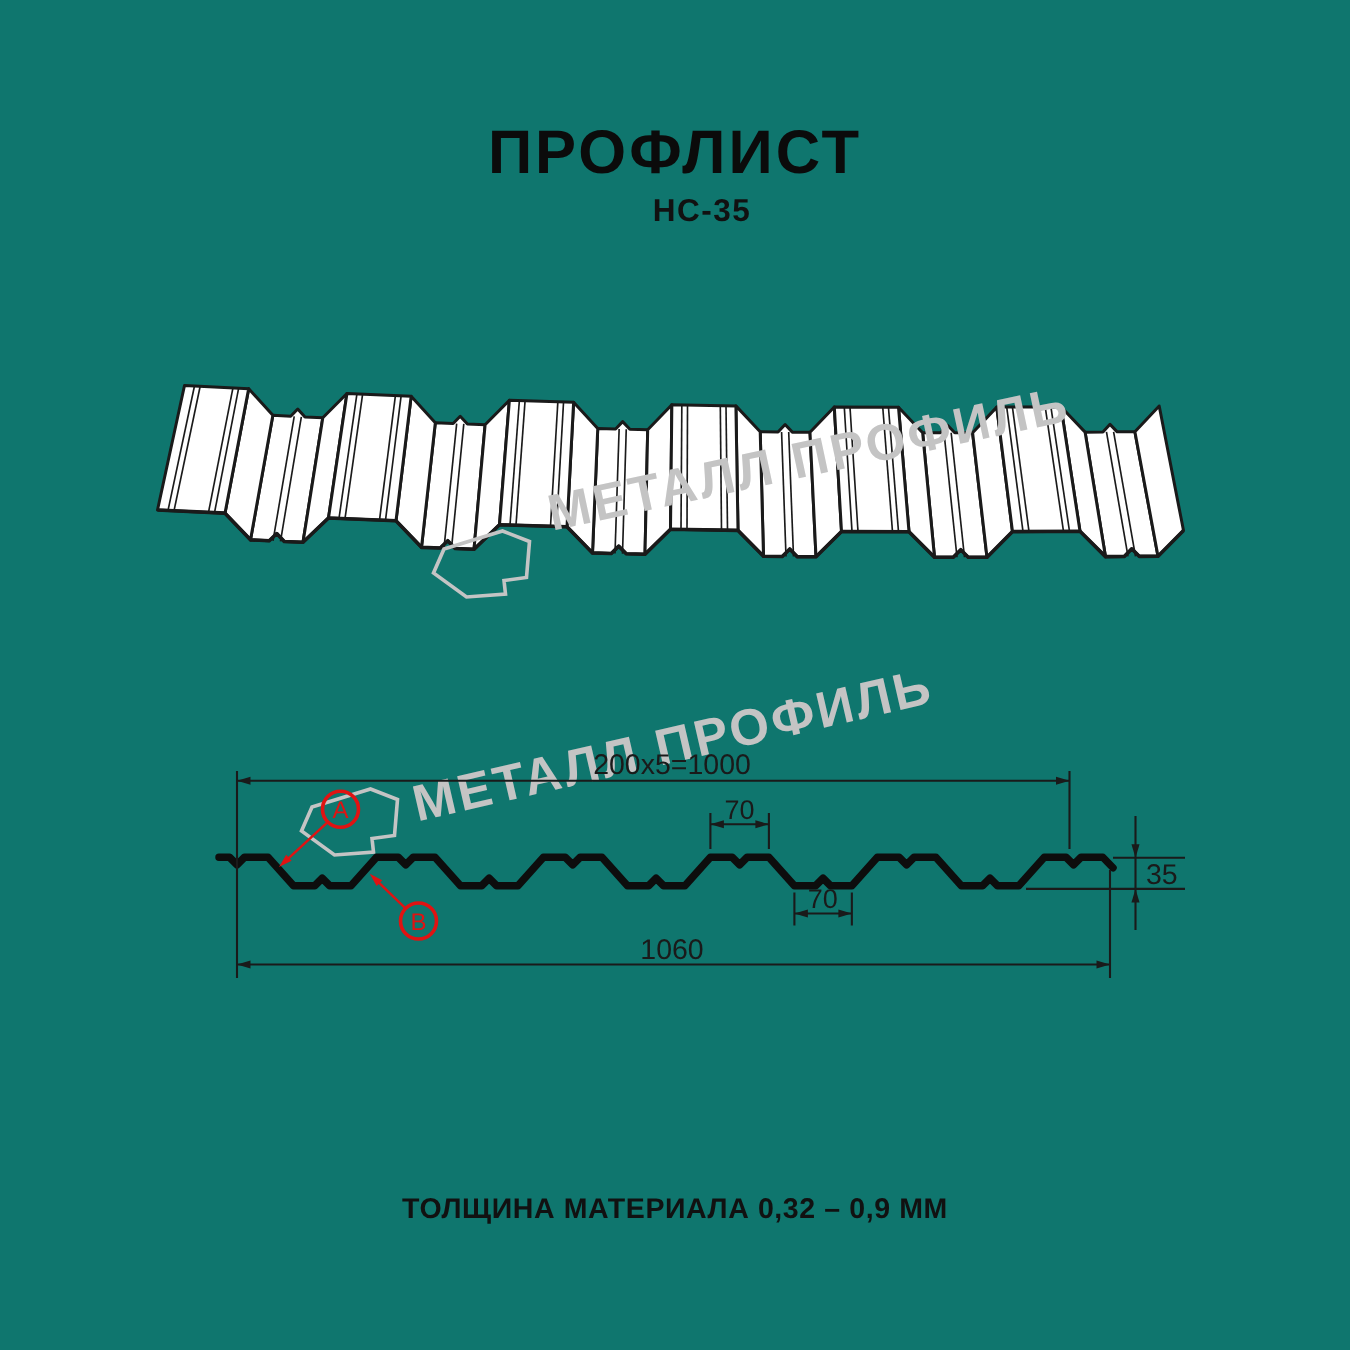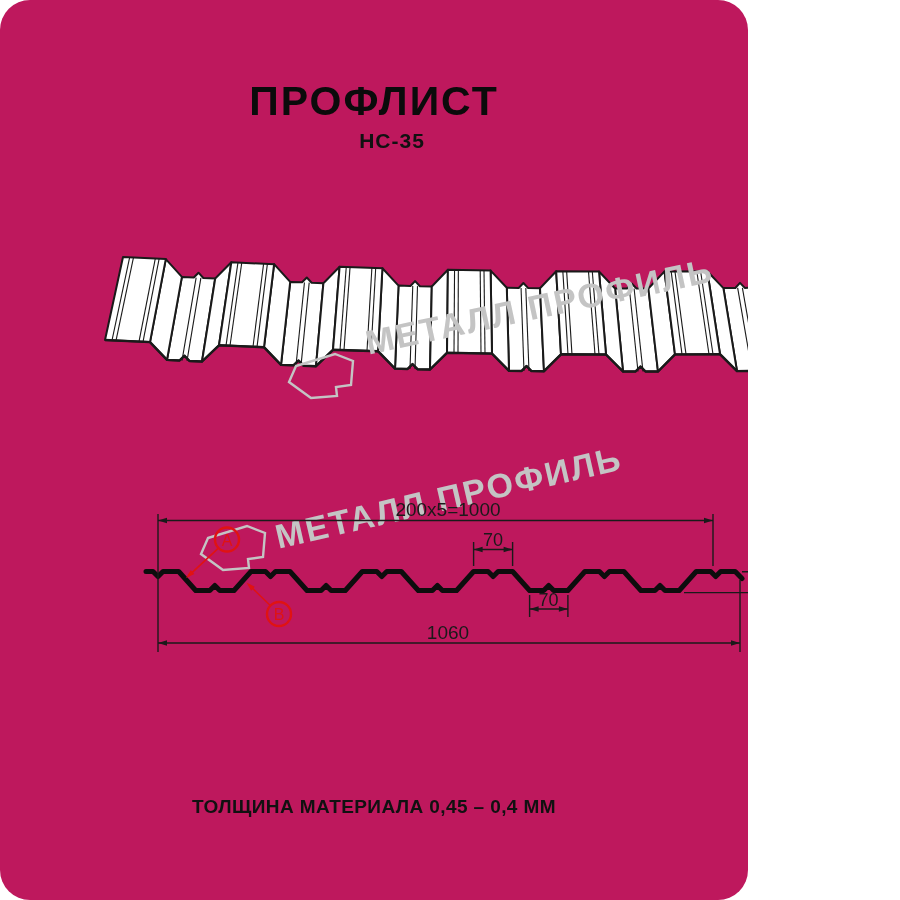--- a/index.html
+++ b/index.html
@@ -1,17 +1,17 @@
 <!DOCTYPE html>
 <html><head>
 <meta charset="utf-8">
 <style>
   html,body{margin:0;padding:0;background:#fff;}
-  #stage{position:relative;width:748px;height:900px;background:#be185d;overflow:hidden;
-         font-family:"Liberation Sans", sans-serif;border-radius:30px;}
+  #stage{position:relative;width:900px;height:900px;background:#0f766e;overflow:hidden;
+         font-family:"Liberation Sans", sans-serif;}
   .title{position:absolute;left:0;right:0;top:78px;text-align:center;
          font-size:41px;font-weight:800;letter-spacing:2px;color:#0b0b0b;z-index:4;}
   .subtitle{position:absolute;left:0;right:0;top:129px;text-align:center;
          font-size:21px;font-weight:700;letter-spacing:1px;color:#111;z-index:4;padding-left:36px;}
   .footer-text{position:absolute;left:0;right:0;top:796px;text-align:center;
          font-size:19px;font-weight:700;letter-spacing:0.4px;color:#111;z-index:4;}
   .wm-text{position:absolute;font-size:34px;font-weight:700;letter-spacing:2px;
          white-space:nowrap;transform-origin:0 50%;z-index:3;}
   #wm2-text{z-index:1;}
   .logo-svg{position:absolute;overflow:visible;}
@@ -143,14 +143,14 @@
     <text x="227" y="545.5" font-size="16" fill="#e01312" text-anchor="middle" class="red-fill">А</text>
     <circle cx="279" cy="614" r="12" fill="none" stroke="#e01312" stroke-width="2.4" class="red-stroke"></circle>
     <text x="279" y="620" font-size="16" fill="#e01312" text-anchor="middle" class="red-fill">В</text>
   </svg>
 
   <svg id="logo1" class="logo-svg" style="left:283px;top:348px;" width="80" height="60" viewBox="0 0 80 60">
     <polygon points="13,18 52,6 70,13 68,37 53,39 54,48 28,50 6,34" fill="none" stroke="#c4c4c4" stroke-width="2.4" class="wm-stroke"></polygon>
   </svg>
   <div id="wm1-text" class="wm-text" style="left: 366px; top: 324px; transform: rotate(-12deg); color: rgb(196, 196, 196);">МЕТАЛЛ ПРОФИЛЬ</div>
 
-  <div class="footer-text">ТОЛЩИНА МАТЕРИАЛА 0,45 – 0,4 ММ</div>
+  <div class="footer-text">ТОЛЩИНА МАТЕРИАЛА 0,32 – 0,9 ММ</div>
 </div>
 
 </body></html>

